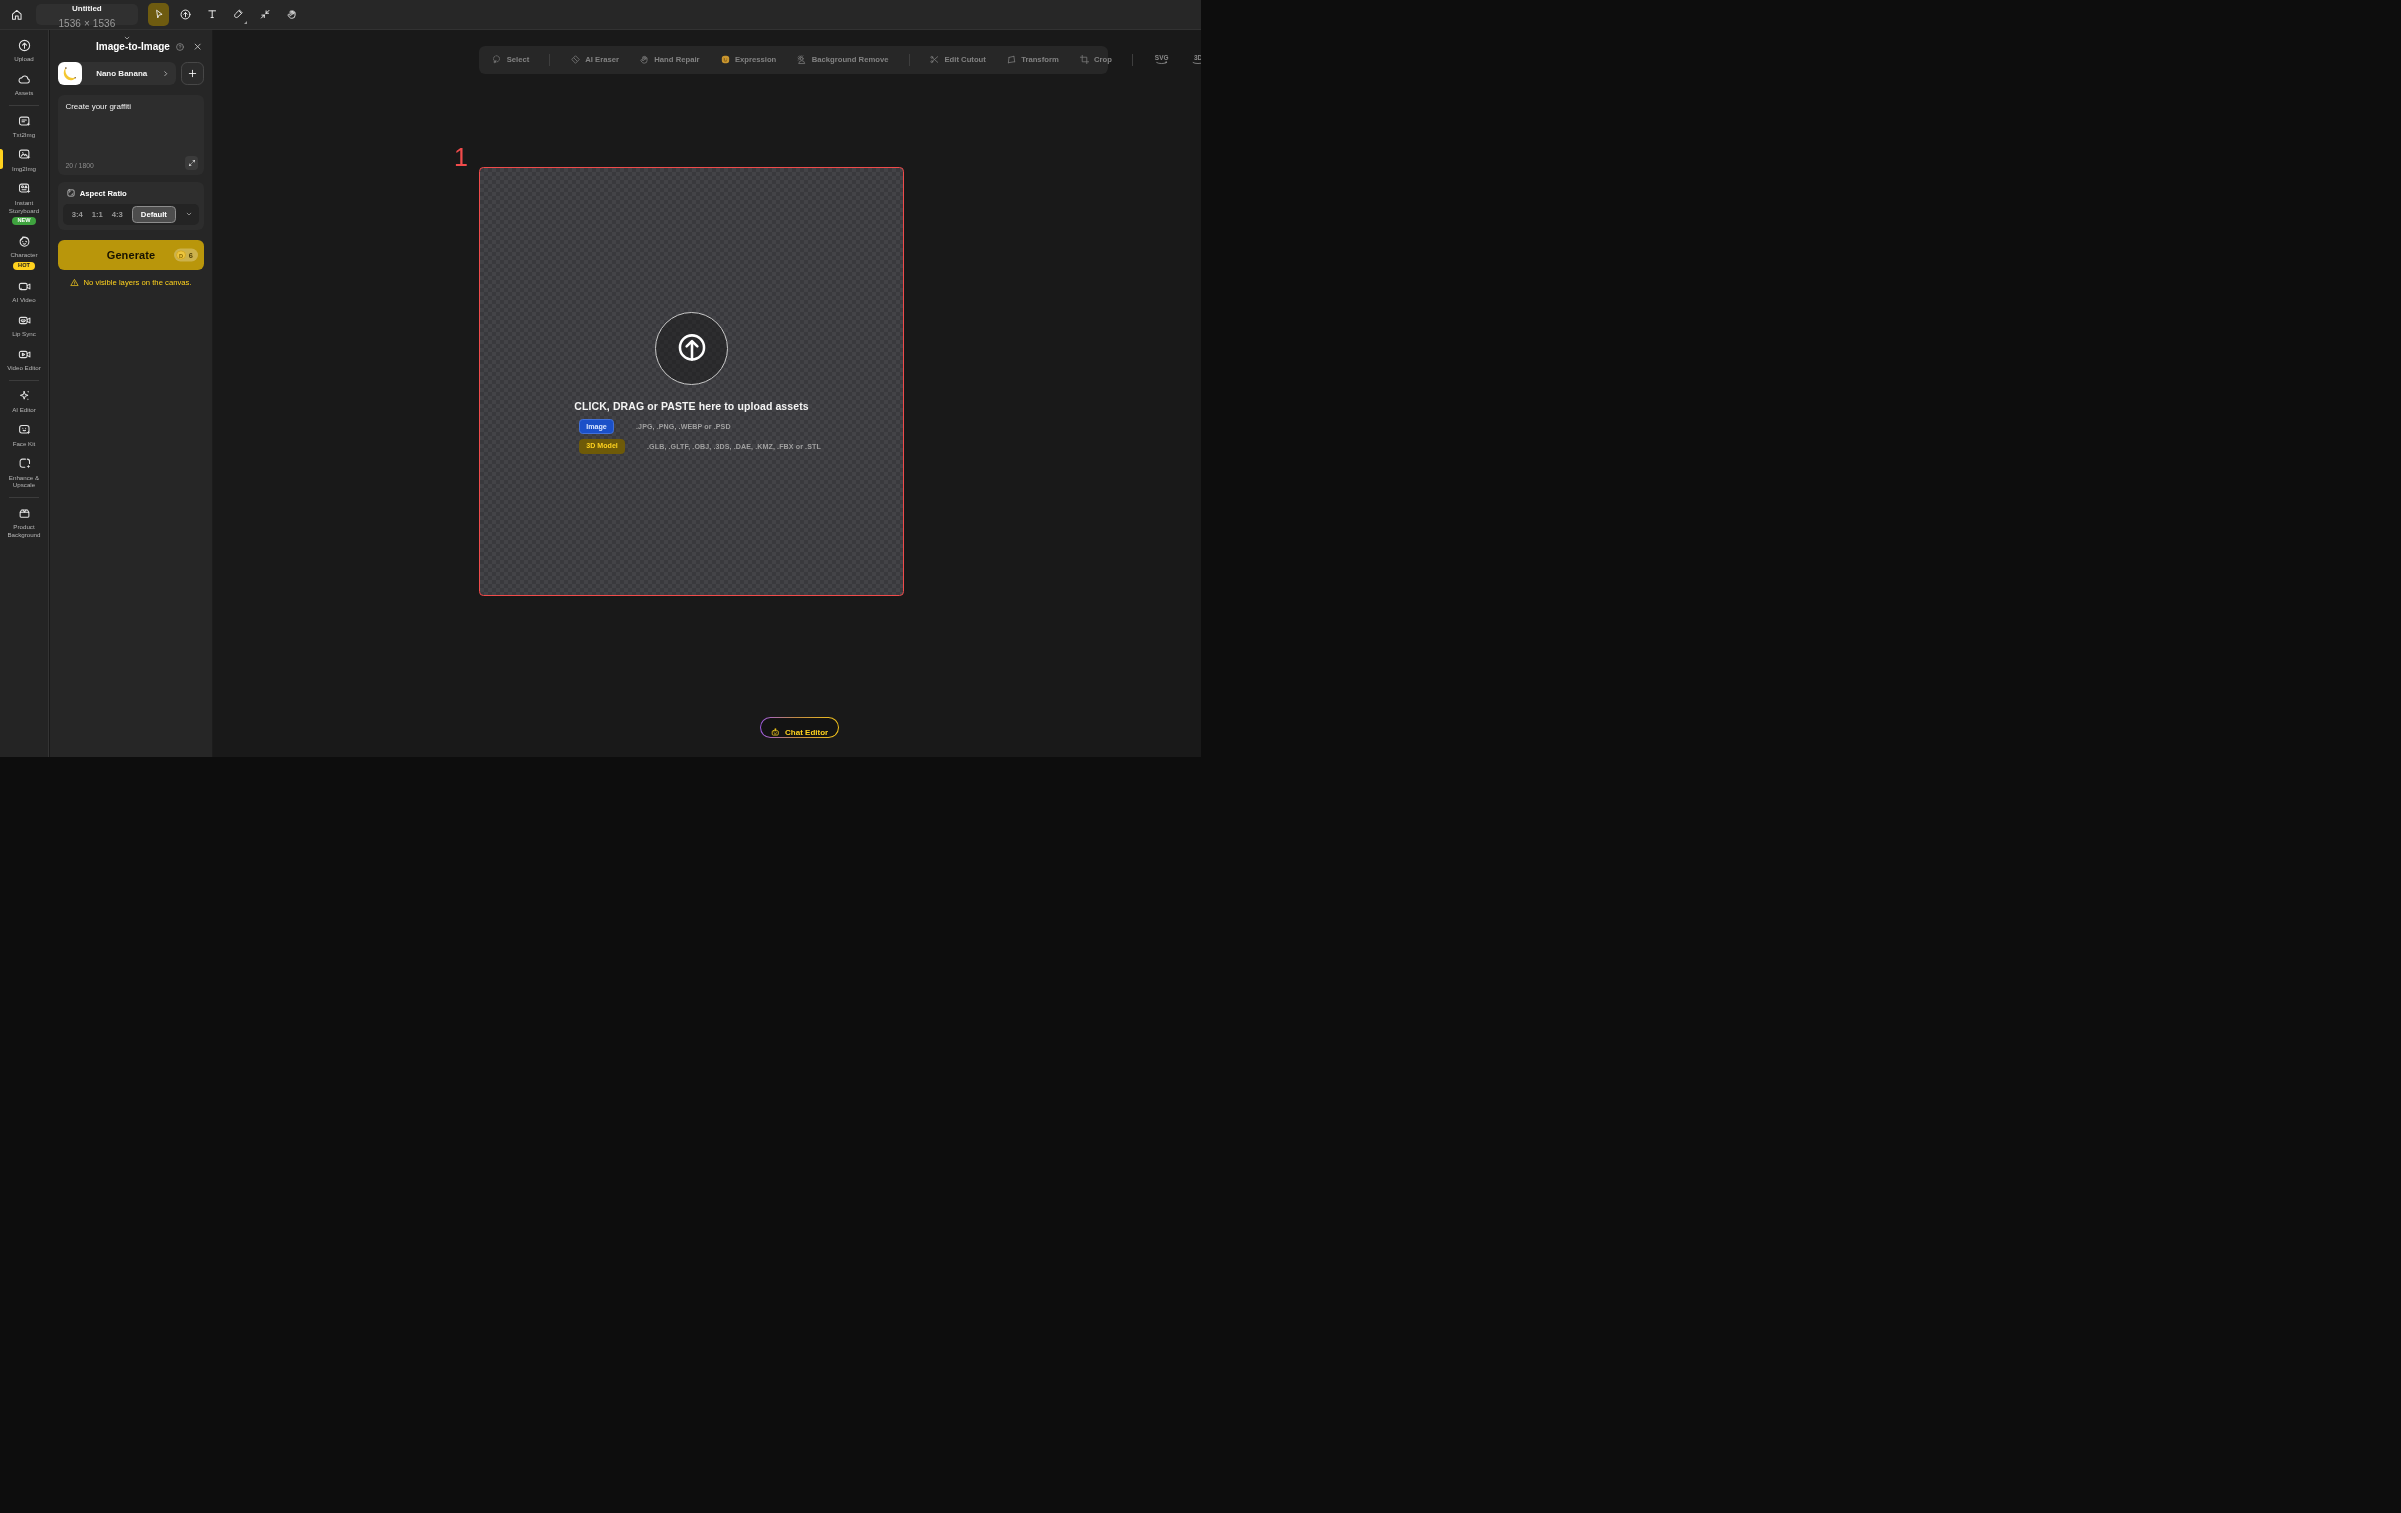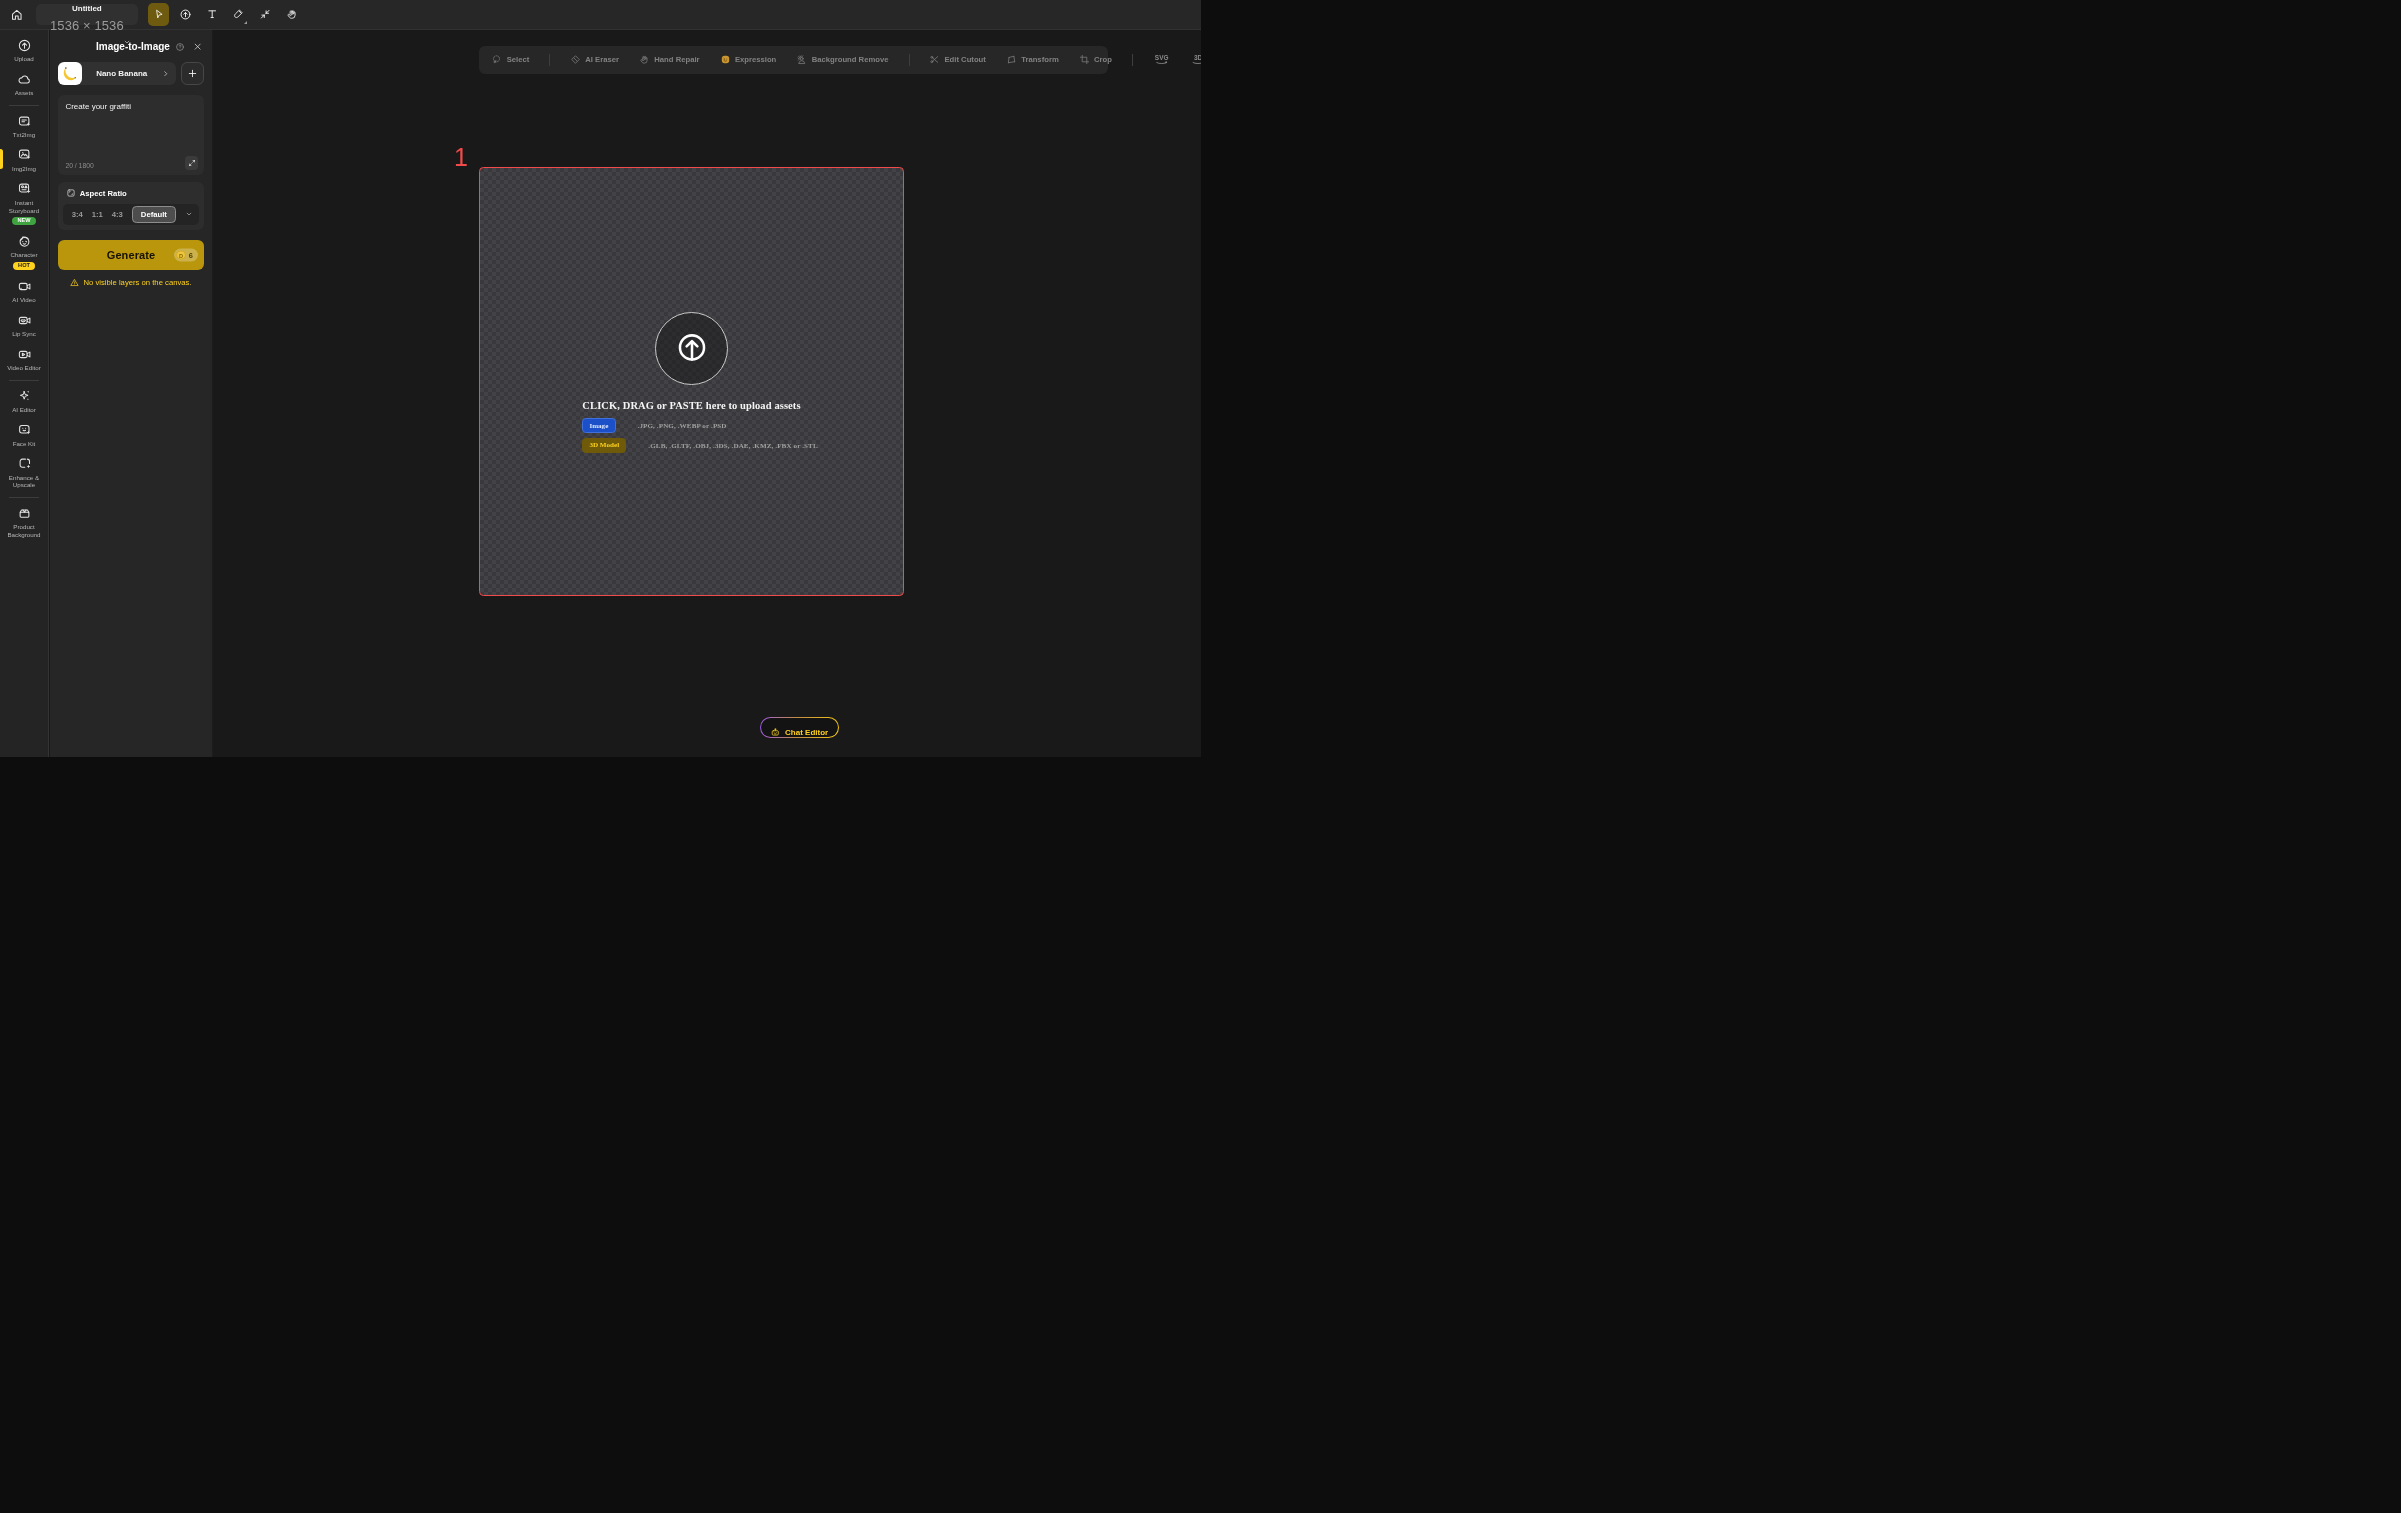--- a/index.html
+++ b/index.html
@@ -7,21 +7,21 @@
        font-family:"Liberation Sans","DejaVu Sans",sans-serif;-webkit-font-smoothing:antialiased;}
   svg{display:block;}
 
   
   .topbar{position:absolute;top:0;left:0;right:0;height:30px;background:#272727;
           border-bottom:0.6px solid #323232;display:flex;align-items:center;padding-left:6.2px;box-sizing:border-box;z-index:5;}
   .icon-btn{width:21px;height:23.5px;border-radius:5px;display:flex;align-items:center;justify-content:center;color:#e9e9e9;}
   .doc-chip{margin-left:8.7px;width:102px;height:21px;background:#303030;border-radius:5px;
             display:flex;align-items:center;gap:5px;padding:0 6.8px;box-sizing:border-box;flex-direction:column;}
   .doc-title{font-size:8px;font-weight:700;color:#f3f3f3;}
-  .doc-size{font-size:13px;color:#9b9b9b;letter-spacing:0.1px;}
+  .doc-size{font-size:10px;color:#9b9b9b;letter-spacing:0.1px;}
   .doc-chevron{margin-left:auto;color:#c0c0c0;}
   .tools{display:flex;gap:5.6px;margin-left:10.5px;}
   .tool-btn{position:relative;width:21px;height:23.5px;border-radius:5px;display:flex;align-items:center;justify-content:center;color:#ececec;}
   .tool-btn.active{background:#6e5b10;}
   .tool-btn .submenu-tri{position:absolute;right:2.5px;bottom:2.5px;width:0;height:0;
      border-left:3.7px solid transparent;border-bottom:3.7px solid #9a9a9a;}
 
   
   .sidebar{position:absolute;top:30px;left:0;bottom:0;width:49px;background:#242424;border-right:0.6px solid #343434;
            display:flex;flex-direction:column;align-items:center;padding-top:7.4px;gap:7.4px;box-sizing:border-box;z-index:4;}
@@ -78,21 +78,21 @@
   .tb-item{display:flex;align-items:center;gap:4.3px;color:#828282;font-size:7.7px;font-weight:600;white-space:nowrap;}
   .tb-divider{width:0.6px;height:12.4px;background:#3e3e3e;flex:none;}
   .tb-icon{color:#7d7d7d;}
   .tb-icon-only{color:#8a8a8a;display:flex;align-items:center;}
 
   .canvas-index{position:absolute;left:241px;top:115px;font-size:25px;line-height:1;font-weight:500;color:#f14b4b;}
   .canvas-frame{position:absolute;left:266px;top:137px;width:425px;height:429px;box-sizing:border-box;
                 border:1.9px solid #f14b4b;border-radius:4.3px;
                 background-image:conic-gradient(#434347 0% 25%, #39393d 25% 50%, #434347 50% 75%, #39393d 75% 100%);
                 background-size:8px 8px;}
-  .upload-ui{position:absolute;inset:0;display:flex;flex-direction:column;align-items:center;font-family:Liberation Serif, serif;}
+  .upload-ui{position:absolute;inset:0;display:flex;flex-direction:column;align-items:center;}
   .upload-circle{margin-top:144px;width:73px;height:73px;border-radius:50%;border:1.2px solid #c9c9c9;box-sizing:border-box;
                  background:rgba(28,28,28,.55);display:flex;align-items:center;justify-content:center;color:#fff;}
   .upload-headline{margin-top:15px;font-size:10.5px;font-weight:600;color:#f4f4f4;letter-spacing:0.1px;}
   .upload-formats{margin-top:7.4px;display:flex;flex-direction:column;gap:5px;width:max-content;}
   .fmt-row{display:flex;align-items:center;gap:22px;padding-left:17px;}
   .fmt-badge{font-size:7.1px;font-weight:700;border-radius:3.7px;padding:2.2px 6.2px;line-height:1.2;}
   .fmt-badge.image{background:#1b50c8;border:0.6px solid #4270d8;color:#dbe7ff;}
   .fmt-badge.model3d{background:#6e5a08;border:0.6px solid #6e5a08;color:#ffd21e;}
   .fmt-text{font-size:7.1px;font-weight:700;color:#a0a0a0;letter-spacing:0.1px;}
 

